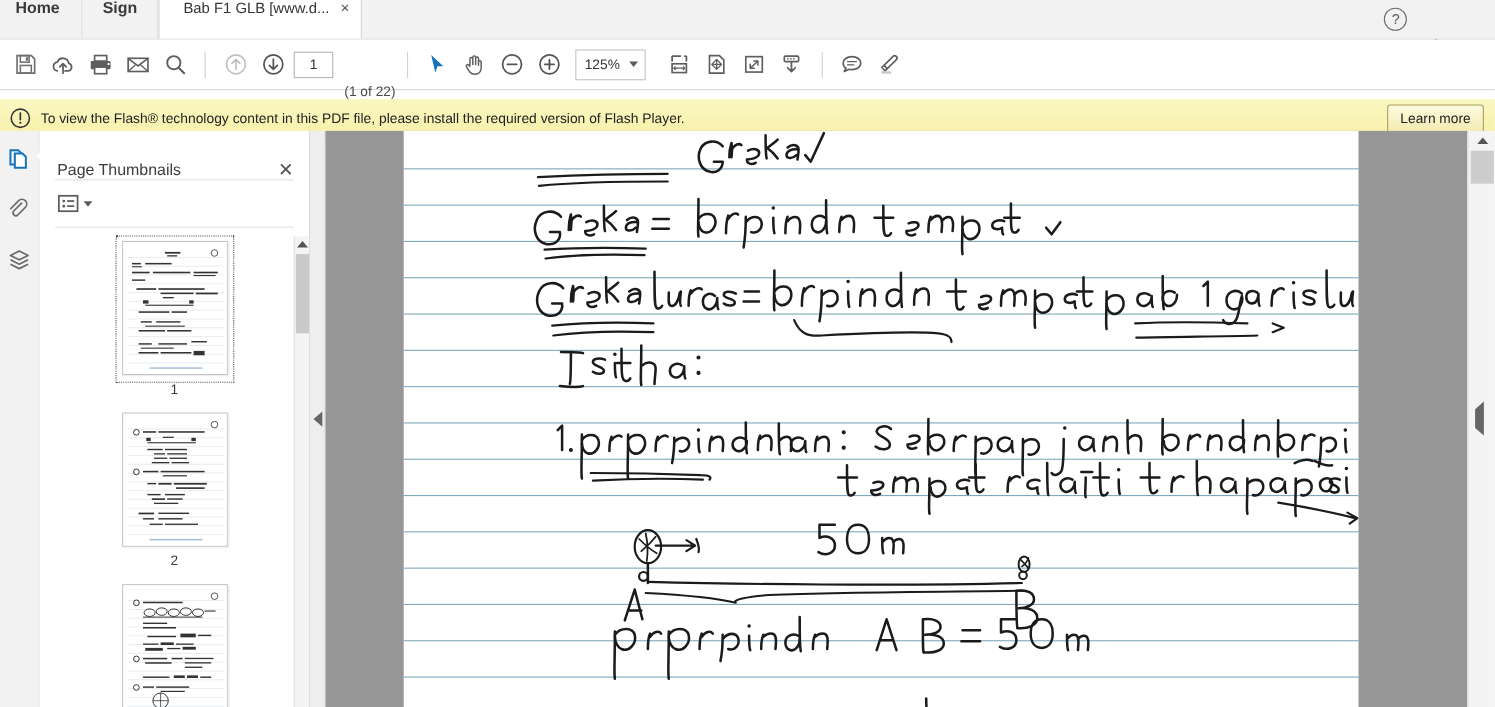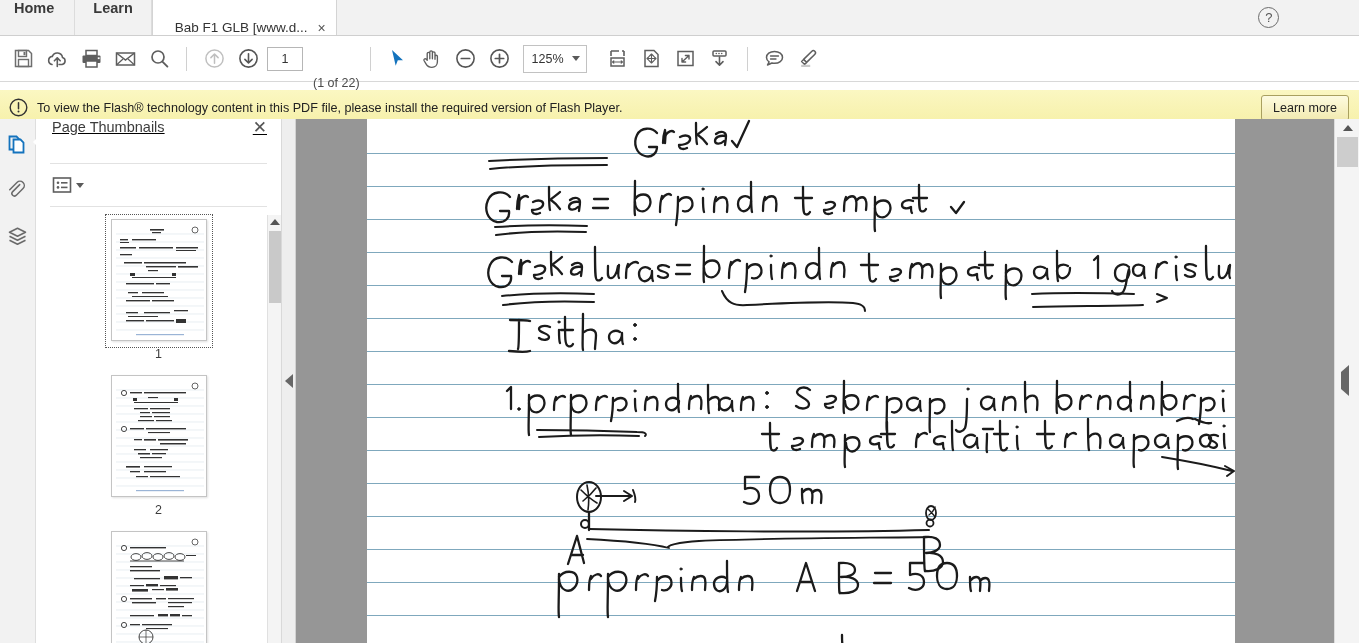--- a/index.html
+++ b/index.html
@@ -23,21 +23,21 @@
     display: flex; justify-content: center;
     padding: 0 18px;
     font-size: 14.5px; color: #3a3a3a; font-weight: bold;
     background: #f2f2f2;
     border-right: 1px solid #dcdcdc;
     cursor: default;
   }
   .menu-tab.first { padding-left: 14px; padding-right: 20px; }
   .doc-tab {
     position: relative;
-    display: flex; align-items: flex-end;
+    display: flex; align-items: flex-start;
     padding: 0 10px 0 22px;
     min-width: 185px;
     background: #ffffff;
     border-right: 1px solid #d4d4d4;
     border-left: 1px solid #d4d4d4;
     font-size: 13.5px; color: #333;
   }
   .doc-tab .tab-label {
     white-space: nowrap; overflow: hidden;
     max-width: 140px;
@@ -173,23 +173,22 @@
   
   #thumbpanel {
     width: 246px; height: 100%;
     background: #ffffff;
     border-right: 1px solid #d9d9d9;
     display: flex; flex-direction: column;
     flex: 0 0 auto;
     position: relative;
   }
   #thumbhead {
-    height: 44px; display: flex; align-items: flex-start;
+    height: 44px; display: flex; align-items: flex-end;
     padding: 0 14px 0 16px;
-    text-decoration: underline;
   }
   #thumbtitle { font-size: 14.5px; color: #3c3c3c; flex: 1; }
   #thumbclose { font-size: 17px; color: #555; cursor: pointer; line-height: 1; }
   .panel-rule { height: 1px; background: #e2e2e2; margin: 0 14px; }
   #thumbtools {
     height: 42px; display: flex; align-items: center;
     padding-left: 16px; gap: 4px;
   }
   #listopts { display: flex; align-items: center; gap: 3px; cursor: pointer; }
   #thumbscroll {
@@ -302,21 +301,21 @@
   }
 </style>
 </head>
 <body>
 
 <div id="titlebar">
   <div class="menu-tab first">
     <span>Home</span>
   </div>
   <div class="menu-tab">
-    <span>Learn</span>
+    <span>Sign</span>
   </div>
   <div class="doc-tab">
     <span class="tab-label">Bab F1 GLB [www.d...</span>
     <span class="tab-close">×</span>
   </div>
   <div id="titlebar-spacer"></div>
   <div id="titlebar-right">
     <div class="help-circle">
       <span>?</span>
     </div>

